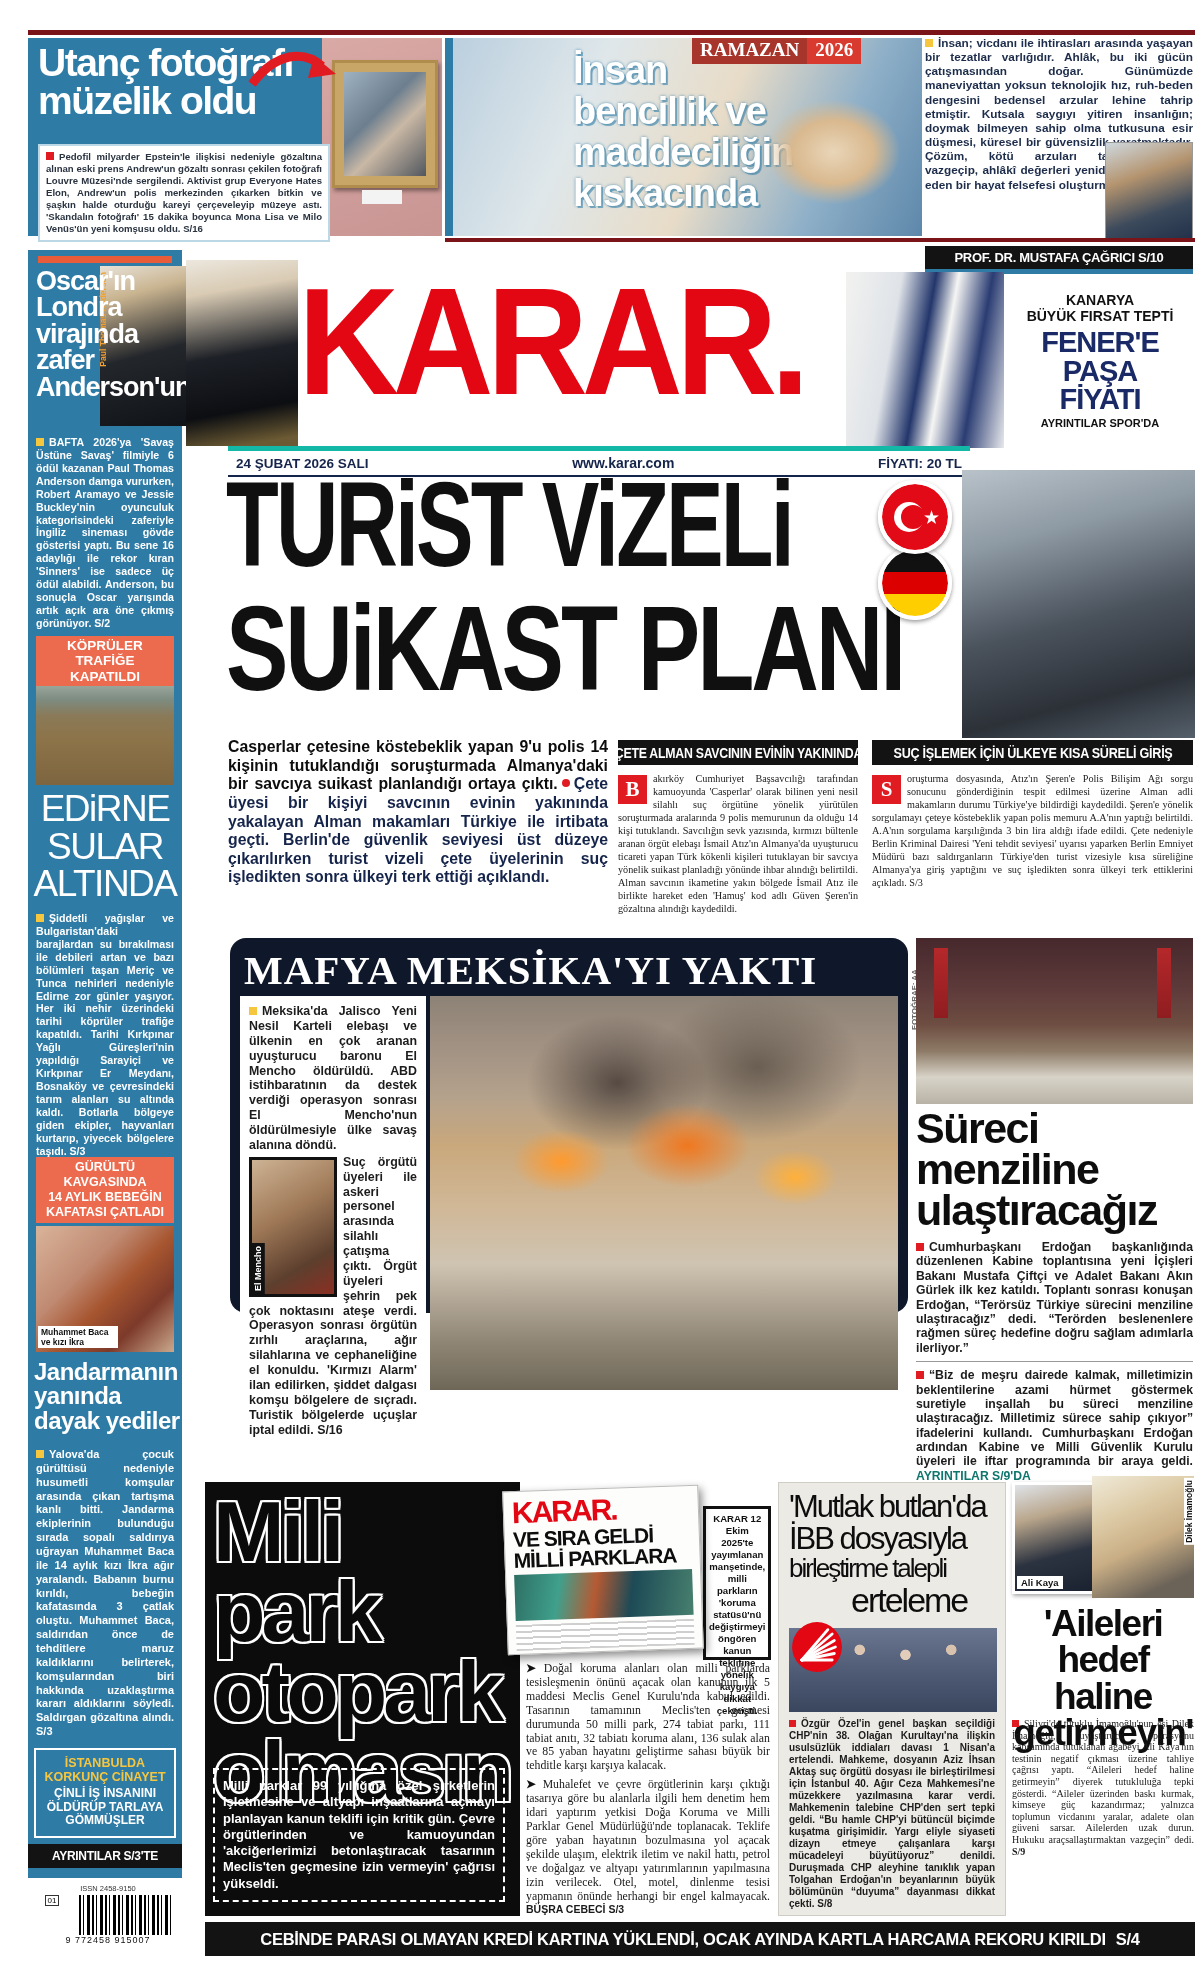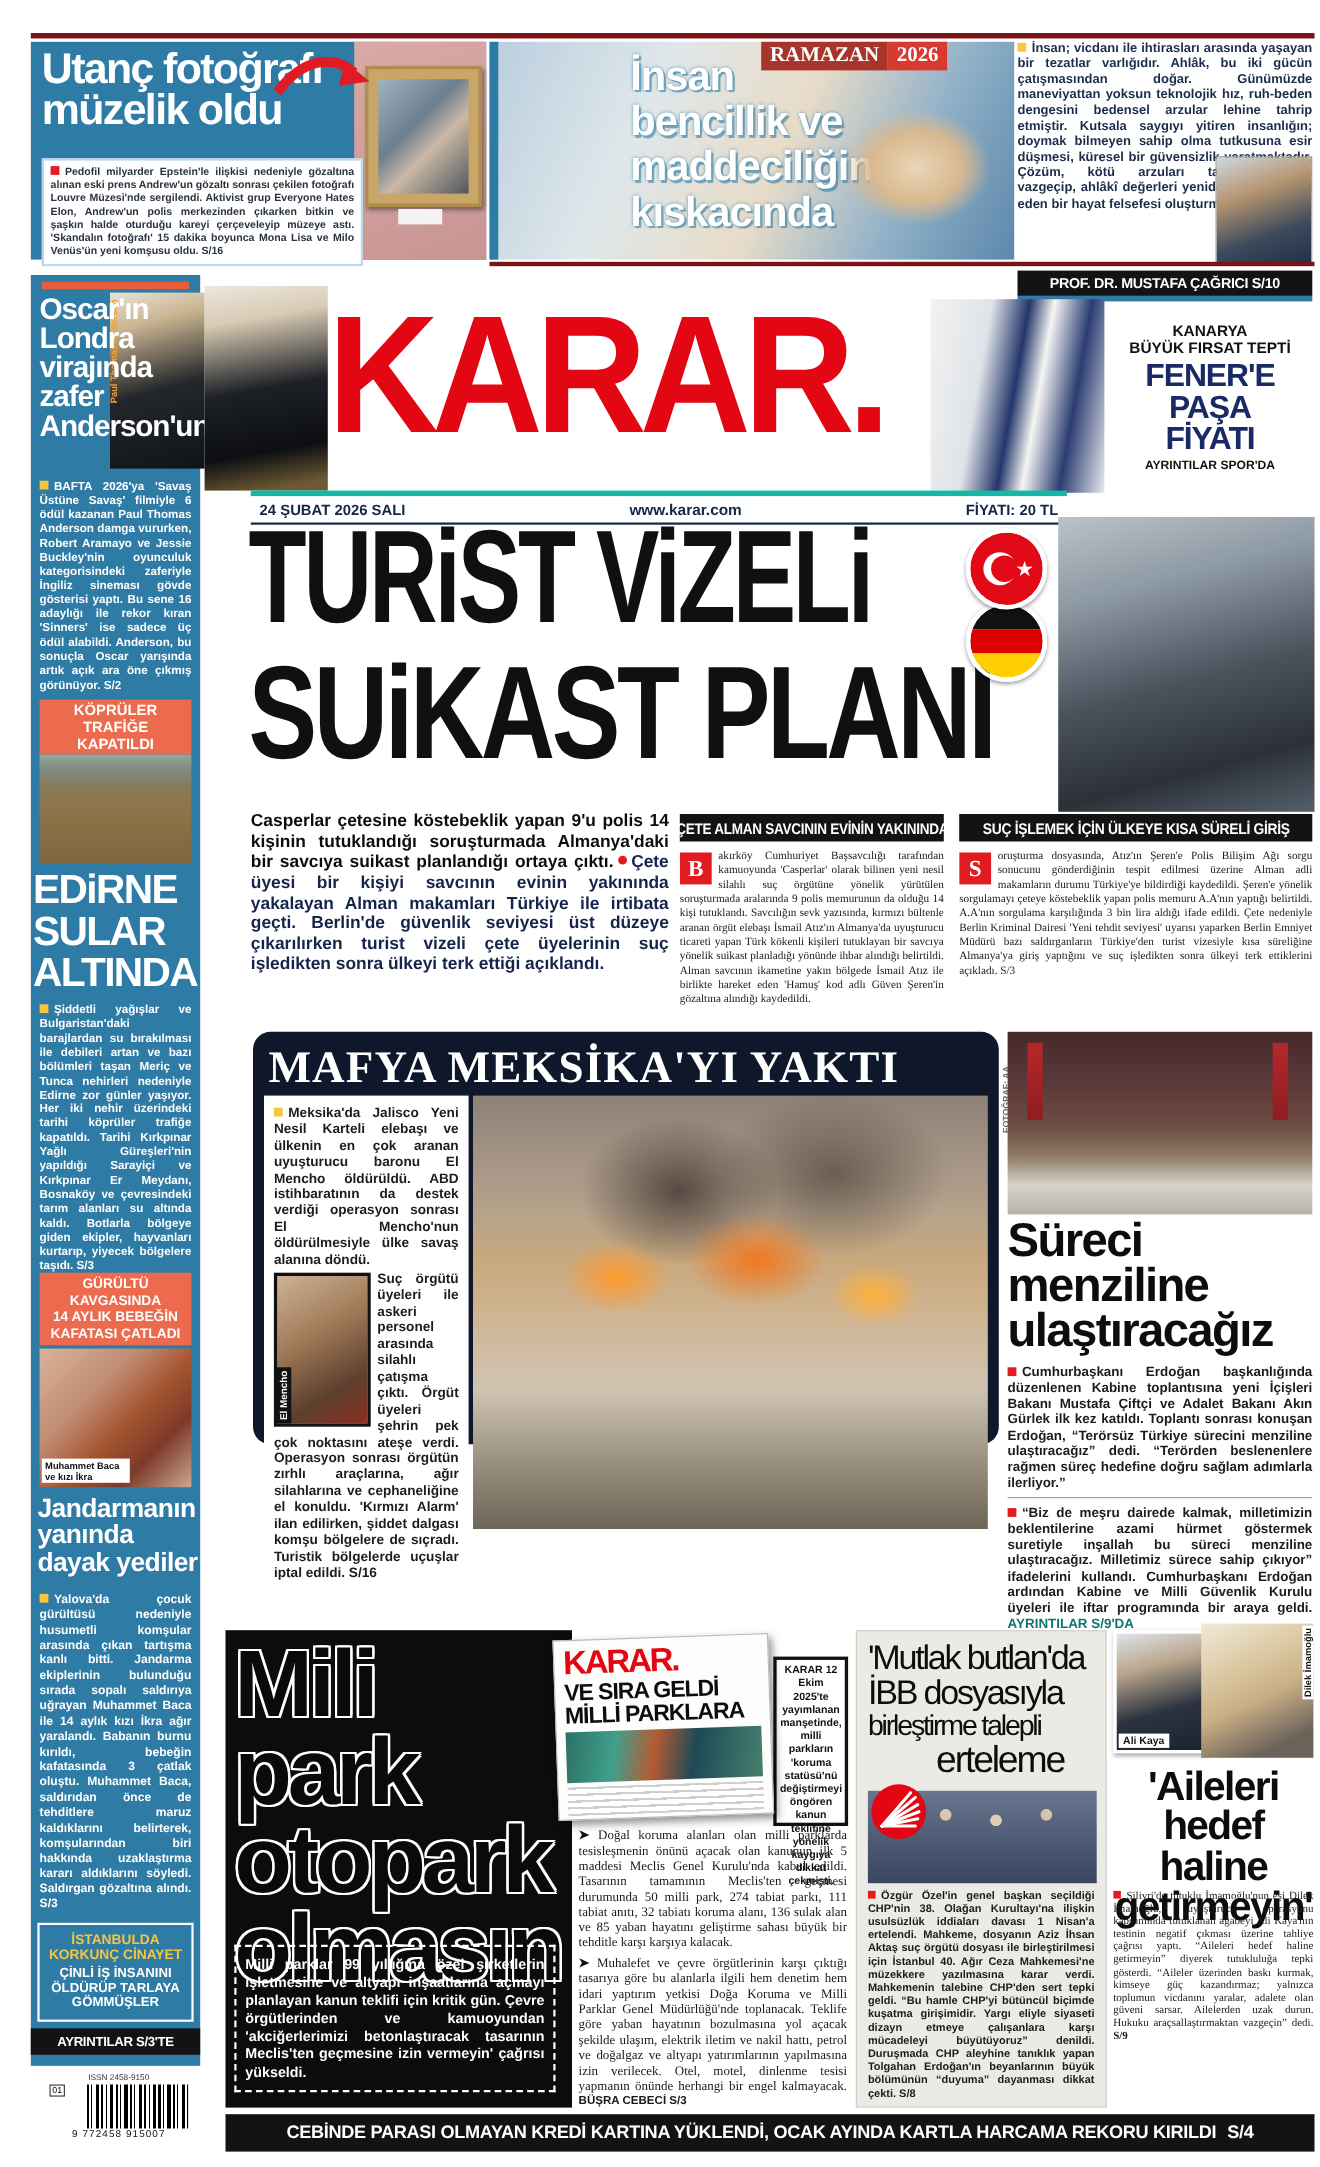--- a/index.html
+++ b/index.html
@@ -91,21 +91,21 @@
     <div>Anderson'un</div>
   </div>
   <div class="abs j" style="left:36px;top:436px;width:138px;font-size:10.6px;font-weight:bold;color:#fff;line-height:1.22">
     <span class="bu y" style="width:8px;height:8px"></span><span>BAFTA 2026'ya 'Savaş Üstüne Savaş' filmiyle 6 ödül kazanan Paul Thomas Anderson damga vururken, Robert Aramayo ve Jessie Buckley'nin oyunculuk kategorisindeki zaferiyle İngiliz sineması gövde gösterisi yaptı. Bu sene 16 adaylığı ile rekor kıran 'Sinners' ise sadece üç ödül alabildi. Anderson, bu sonuçla Oscar yarışında artık açık ara öne çıkmış görünüyor. S/2</span>
   </div>
   <div class="abs obox" style="left:36px;top:636px;width:138px;height:50px;font-size:13.5px;line-height:1.15">
     <div>KÖPRÜLER TRAFİĞE</div>
     <div>KAPATILDI</div>
   </div>
   <div class="abs" style="left:36px;top:686px;width:138px;height:99px;background:linear-gradient(180deg,#97a59b 0%,#7d8b80 14%,#8a7a58 30%,#8d7348 55%,#7d6540 100%)"></div>
-  <div class="abs" style="left:30px;top:790px;width:150px;font-size:37px;font-weight:bold;color:#fff;line-height:1.02;letter-spacing:-1.5px">
+  <div class="abs" style="left:30px;top:790px;width:150px;text-align:center;font-size:37px;font-weight:normal;color:#fff;line-height:1.02;letter-spacing:-1.5px">
     <div>EDiRNE</div>
     <div>SULAR</div>
     <div>ALTINDA</div>
   </div>
   <div class="abs j" style="left:36px;top:912px;width:138px;font-size:10.6px;font-weight:bold;color:#fff;line-height:1.22">
     <span class="bu y" style="width:8px;height:8px"></span><span>Şiddetli yağışlar ve Bulgaristan'daki barajlardan su bırakılması ile debileri artan ve bazı bölümleri taşan Meriç ve Tunca nehirleri nedeniyle Edirne zor günler yaşıyor. Her iki nehir üzerindeki tarihi köprüler trafiğe kapatıldı. Tarihi Kırkpınar Yağlı Güreşleri'nin yapıldığı Sarayiçi ve Kırkpınar Er Meydanı, Bosnaköy ve çevresindeki tarım alanları su altında kaldı. Botlarla bölgeye giden ekipler, hayvanları kurtarıp, yiyecek bölgelere taşıdı. S/3</span>
   </div>
   <div class="abs obox" style="left:36px;top:1157px;width:138px;height:66px;font-size:12.5px;line-height:1.2">
     <div>GÜRÜLTÜ KAVGASINDA</div>
     <div>14 AYLIK BEBEĞİN</div>

